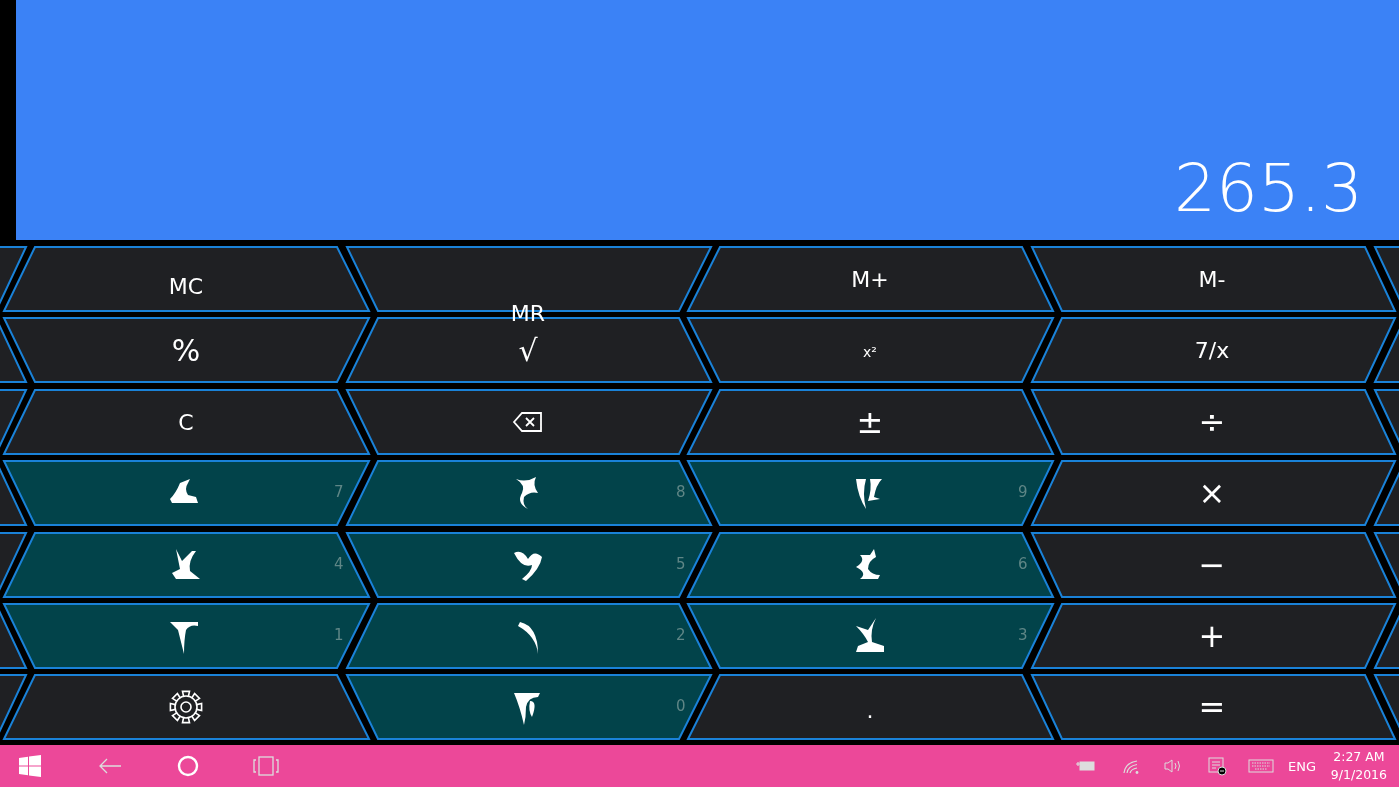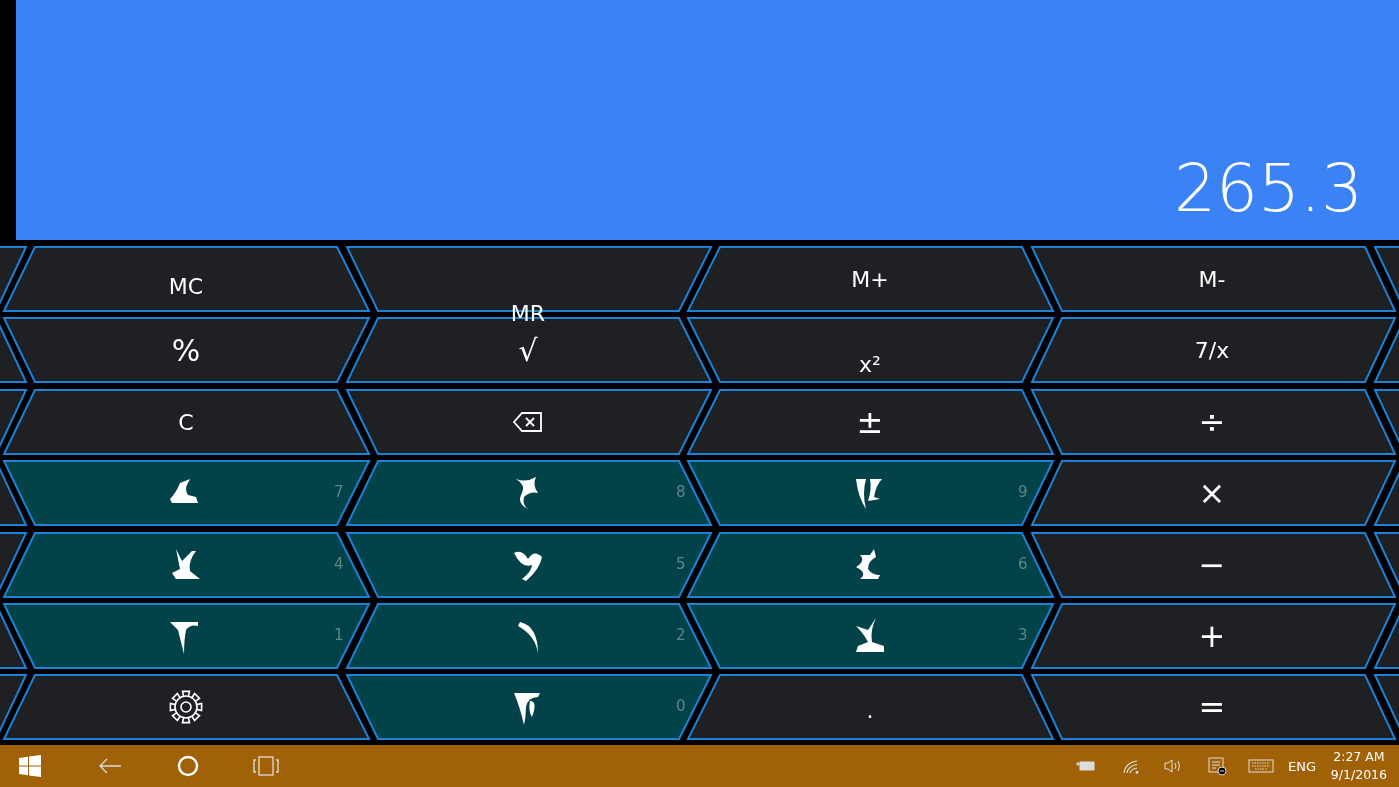--- a/index.html
+++ b/index.html
@@ -4,21 +4,21 @@
 <style>
   html, body { margin:0; padding:0; background:#000; }
   body { width:1399px; height:787px; position:relative; overflow:hidden; font-family:"DejaVu Sans", sans-serif; color:#fff; }
   #display { position:absolute; left:16px; top:0; width:1399px; height:240px; background:#3b82f6; }
   #display-value { position:absolute; right:52px; top:150px; font-size:66px; font-family:"DejaVu Sans", sans-serif; font-weight:300; letter-spacing:0px; color:#fff; }
   #keypad { position:absolute; left:0; top:240px; width:1399px; height:505px; }
   #keypad svg { position:absolute; left:0; top:0; }
   .key-label { position:absolute; display:flex; align-items:center; justify-content:center; font-size:22px; color:#fff; pointer-events:none; }
   .key-hit { position:absolute; cursor:pointer; }
   .digit-hint { position:absolute; font-size:15px; color:#5f8686; }
-  #taskbar { position:absolute; left:0; top:745px; width:1399px; height:42px; background:#a16207; }
+  #taskbar { position:absolute; left:0; top:745px; width:1399px; height:42px; background:#ec4899; }
   .tb { position:absolute; top:0; height:42px; display:flex; align-items:center; justify-content:center; color:#fff; }
   .tb-text { font-size:13px; color:#fff; }
   #clock { position:absolute; right:12px; top:3px; text-align:center; font-size:12.5px; line-height:18px; color:#fff; }
 </style>
 </head>
 <body>
 
 <div id="display">
   <div id="display-value">265.3</div>
 </div>
@@ -90,21 +90,21 @@
     <div class="key-label" style="left: 468px; width: 120px; top: 7px; height: 64px; font-size: 22px; margin-top: 34px;">MR</div>
     <div class="key-hit" style="left: 688px; top: 7px; width: 365px; height: 64px;"></div>
     <div class="key-label" style="left: 810px; width: 120px; top: 7px; height: 64px; font-size: 22px;">M+</div>
     <div class="key-hit" style="left: 1032px; top: 7px; width: 363px; height: 64px;"></div>
     <div class="key-label" style="left: 1152px; width: 120px; top: 7px; height: 64px; font-size: 22px;">M-</div>
     <div class="key-hit" style="left: 4px; top: 78px; width: 365px; height: 64px;"></div>
     <div class="key-label" style="left: 126px; width: 120px; top: 78px; height: 64px; font-size: 30px;">%</div>
     <div class="key-hit" style="left: 347px; top: 78px; width: 364px; height: 64px;"></div>
     <div class="key-label" style="left: 468px; width: 120px; top: 78px; height: 64px; font-size: 30px;">√</div>
     <div class="key-hit" style="left: 688px; top: 78px; width: 365px; height: 64px;"></div>
-    <div class="key-label" style="left: 810px; width: 120px; top: 90px; height: 68px; font-size: 22px;">x²</div>
+    <div class="key-label" style="left: 810px; width: 120px; top: 78px; height: 68px; font-size: 14px;">x²</div>
     <div class="key-hit" style="left: 1032px; top: 78px; width: 363px; height: 64px;"></div>
     <div class="key-label" style="left: 1152px; width: 120px; top: 78px; height: 64px; font-size: 22px;">7/x</div>
     <div class="key-hit" style="left: 4px; top: 150px; width: 365px; height: 64px;"></div>
     <div class="key-label" style="left: 126px; width: 120px; top: 150px; height: 64px; font-size: 22px;">C</div>
     <div class="key-hit" style="left: 347px; top: 150px; width: 364px; height: 64px;"></div>
     <div class="key-hit" style="left: 688px; top: 150px; width: 365px; height: 64px;"></div>
     <div class="key-label" style="left: 810px; width: 120px; top: 150px; height: 64px; font-size: 32px;">±</div>
     <div class="key-hit" style="left: 1032px; top: 150px; width: 363px; height: 64px;"></div>
     <div class="key-label" style="left: 1152px; width: 120px; top: 150px; height: 64px; font-size: 32px;">÷</div>
     <div class="key-hit" style="left: 4px; top: 221px; width: 365px; height: 64px;"></div>

